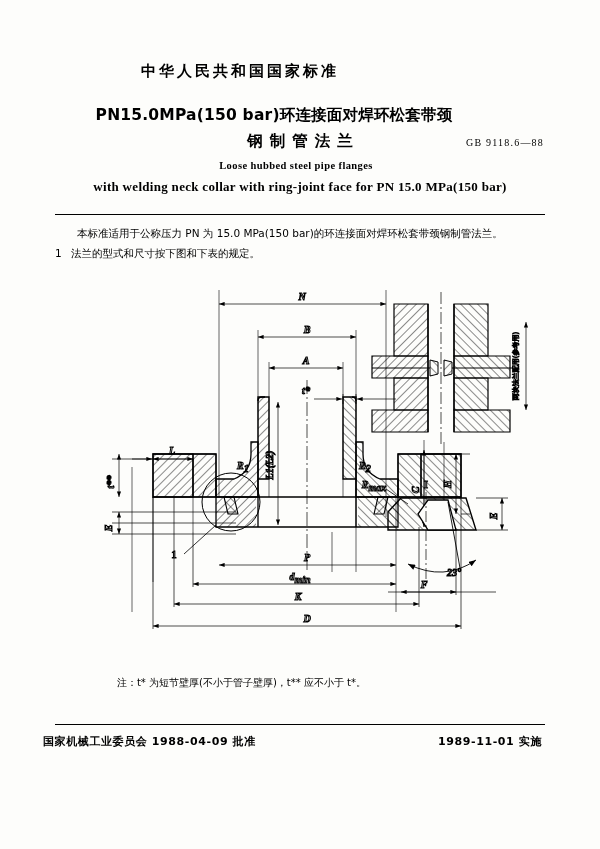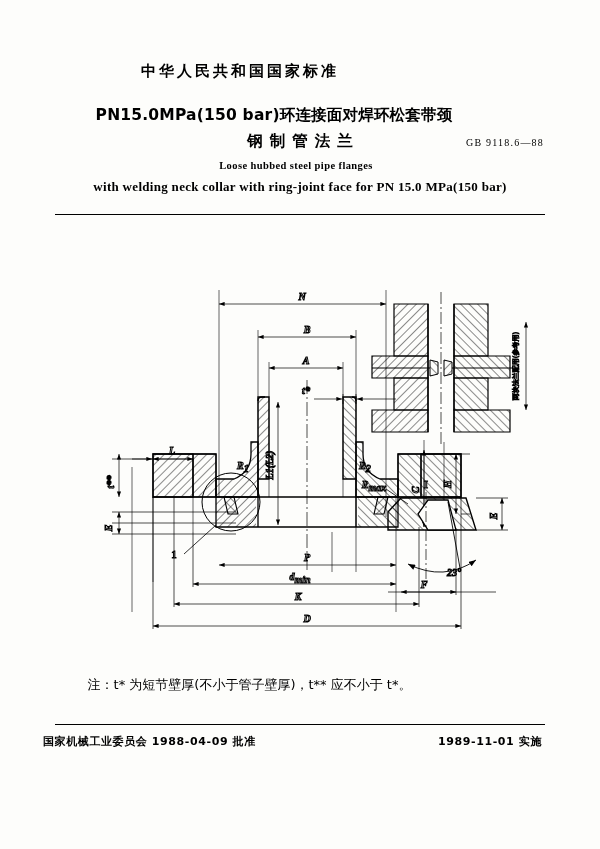--- a/index.html
+++ b/index.html
@@ -118,24 +118,24 @@
     left: 56px;
     width: 490px;
     height: 380px;
   }
   .draw-area svg { display: block; }
 
   
   .note {
     position: absolute;
     top: 676px;
-    left: 8px;
+    left: 0;
     width: 483px;
     text-align: center;
-    font-size: 13px;
+    font-size: 10px;
     font-family: "DejaVu Sans", sans-serif;
   }
 
   
   .rule-bot {
     position: absolute;
     top: 724px;
     left: 55px;
     width: 490px;
     height: 0;
@@ -188,20 +188,24 @@
 
   <div class="title1">PN15.0MPa(150 bar)环连接面对焊环松套带颈</div>
   <div class="title2">钢制管法兰</div>
   <div class="gbno">GB 9118.6—88</div>
 
   <div class="subtitle-en1">Loose hubbed steel pipe flanges</div>
   <div class="subtitle-en2">with welding neck collar with ring-joint face for PN 15.0 MPa(150 bar)</div>
 
   <div class="rule-top"></div>
 
+  <div class="scope">
+    <span class="p1">本标准适用于公称压力 PN 为 15.0 MPa(150 bar)的环连接面对焊环松套带颈钢制管法兰。</span>
+    <span class="p2"><span class="num">1</span><span>法兰的型式和尺寸按下图和下表的规定。</span></span>
+  </div>
 
   <div class="draw-area">
     <svg width="490" height="380" viewBox="0 0 490 380" xmlns="http://www.w3.org/2000/svg">
       <defs>
         <pattern id="hatchR" width="6" height="6" patternTransform="rotate(45)" patternUnits="userSpaceOnUse">
           <line x1="0" y1="0" x2="0" y2="6" stroke="#000" stroke-width="0.9"></line>
         </pattern>
         <pattern id="hatchL" width="6" height="6" patternTransform="rotate(-45)" patternUnits="userSpaceOnUse">
           <line x1="0" y1="0" x2="0" y2="6" stroke="#000" stroke-width="0.9"></line>
         </pattern>

